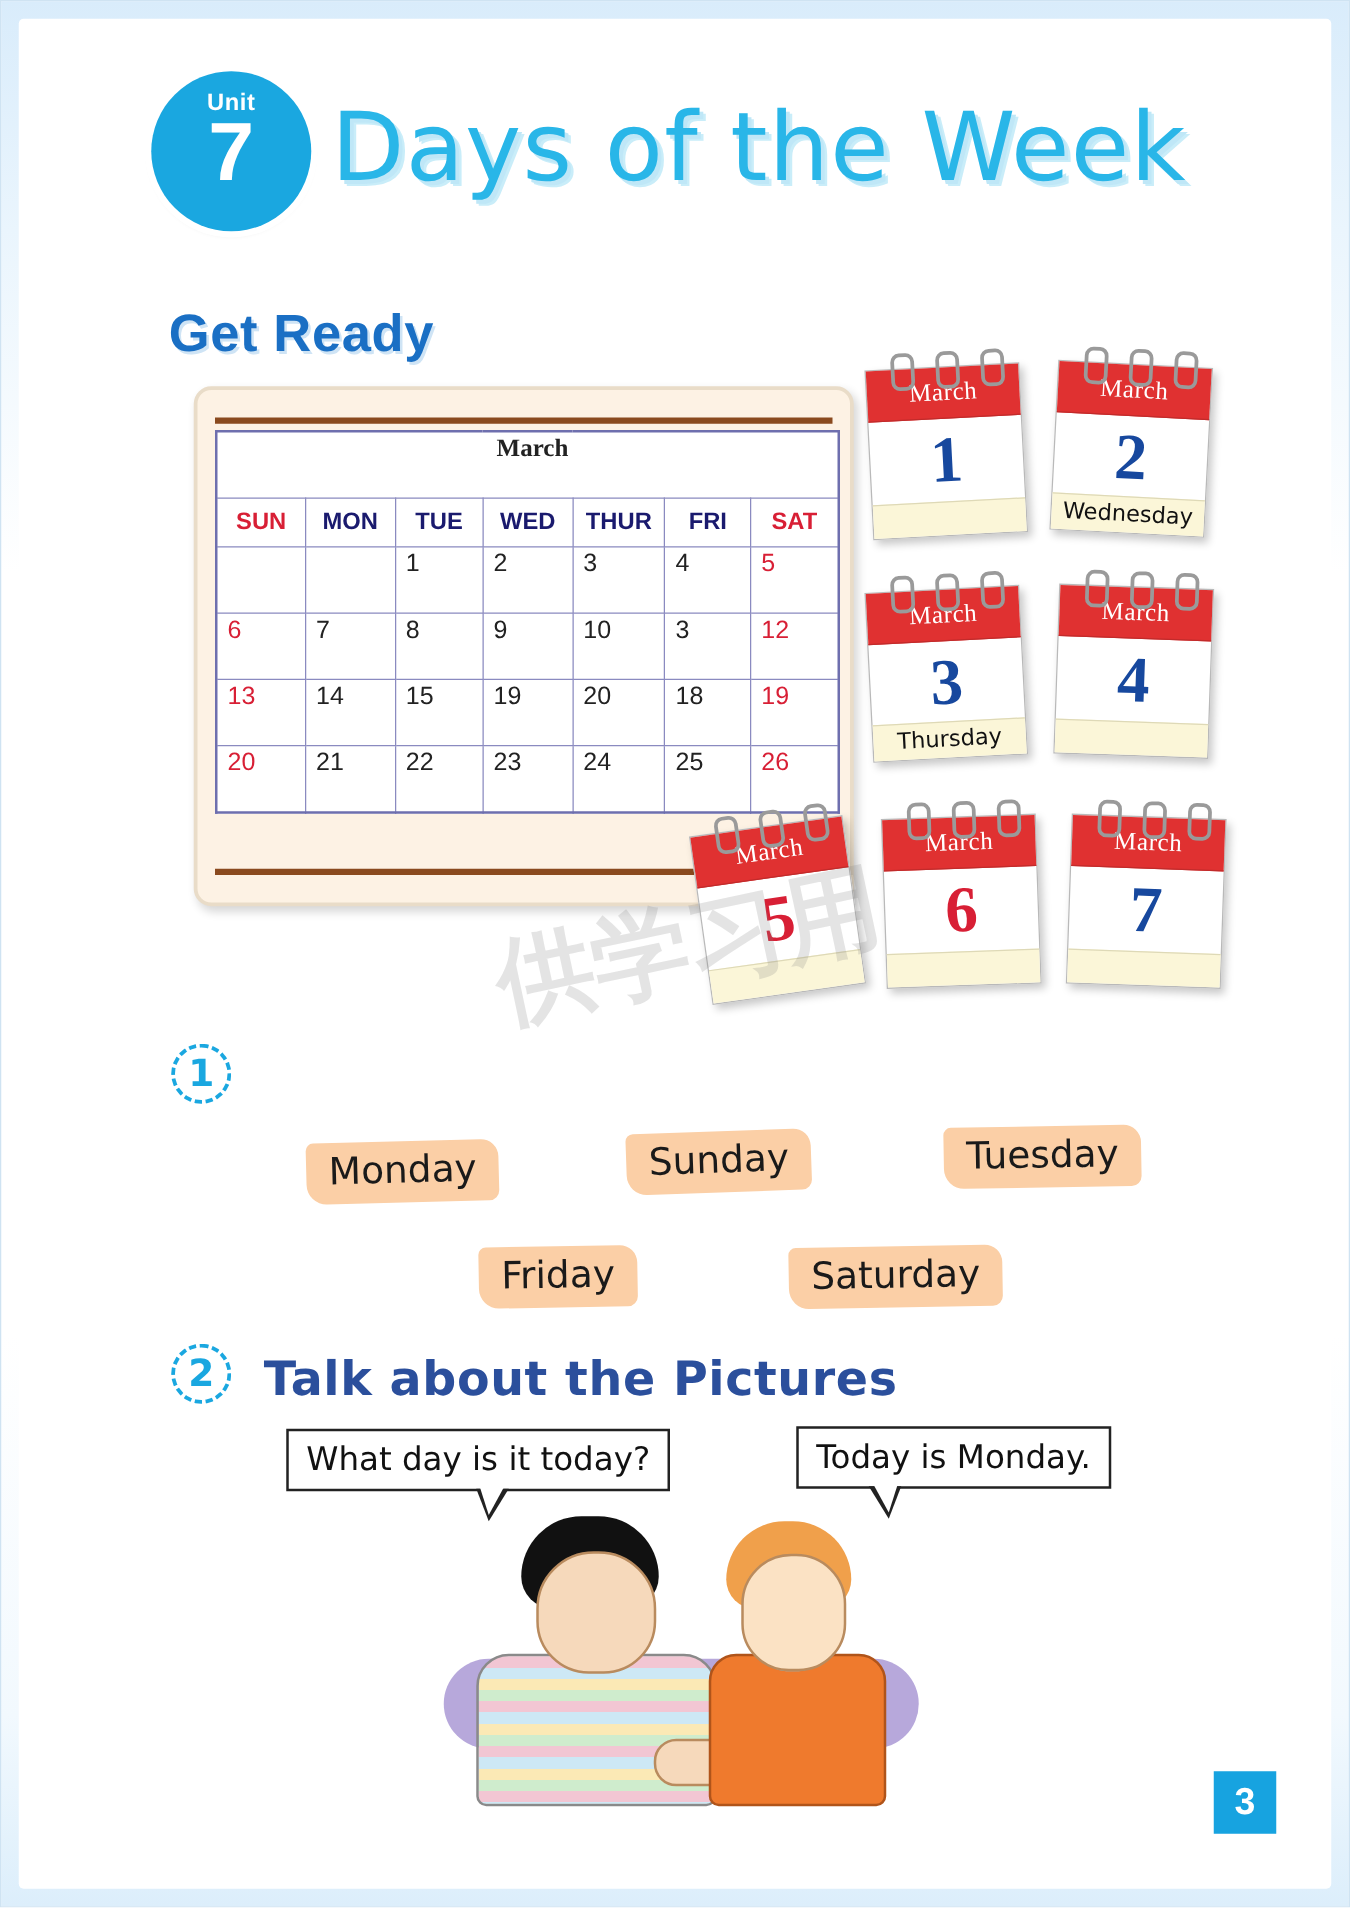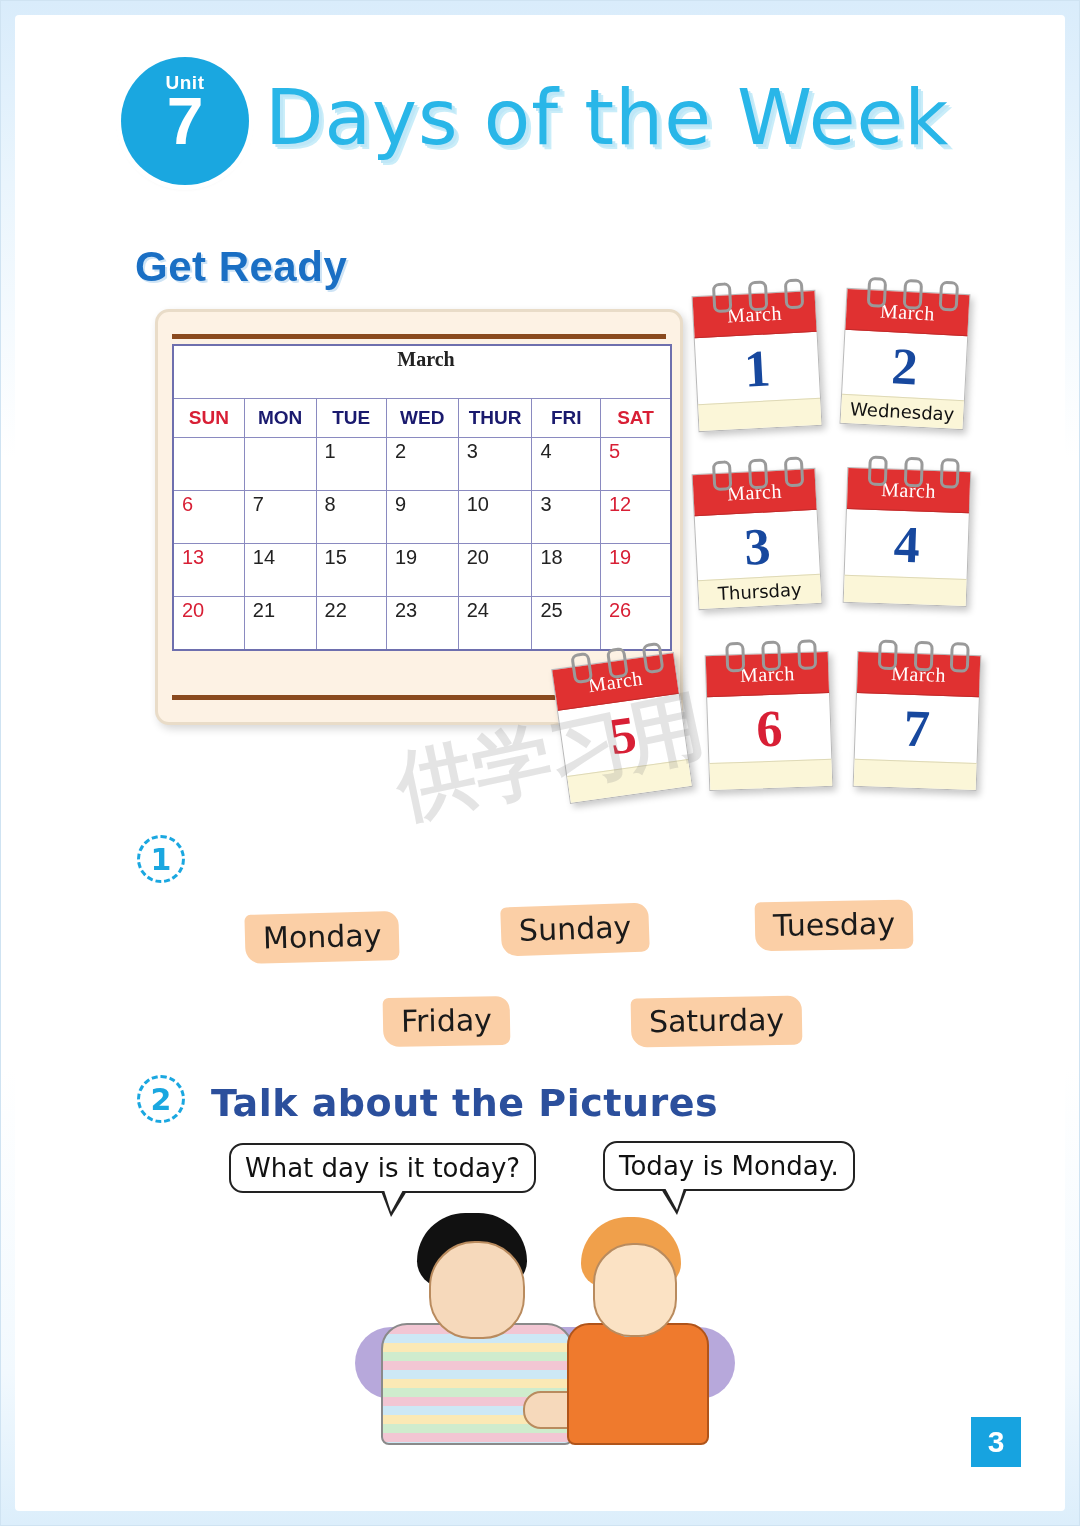--- a/index.html
+++ b/index.html
@@ -237,21 +237,21 @@
     border-radius: 6px 14px 8px 16px;
     font-family: "DejaVu Sans", sans-serif;
     white-space: nowrap;
   }
 
   
   .bubble {
     position: absolute;
     background: #ffffff;
     border: 2px solid #222222;
-    border-radius: 14px;
+    border-radius: 0;
     font-size: 26px;
     color: #111111;
     padding: 8px 14px;
     font-family: "DejaVu Sans", sans-serif;
     white-space: nowrap;
   }
   .bubble .tail {
     position: absolute;
     width: 0; height: 0;
     border-left: 10px solid transparent;
@@ -517,21 +517,21 @@
     <div class="chip" style="left:368px; top:982px; transform:rotate(-1deg);">Friday</div>
     <div class="chip" style="left:616px; top:982px; transform:rotate(-1deg);">Saturday</div>
 
     <div class="num-circle" style="left:122px; top:1060px;">2</div>
     <div class="sec-title" style="left:196px; top:1066px;">Talk about the Pictures</div>
 
     <div class="bubble" style="left:214px; top:1128px;">
       <span>What day is it today?</span>
       <span class="tail" style="left:150px;"></span>
     </div>
-    <div class="bubble" style="left:588px; top:1126px;">
+    <div class="bubble" style="left:622px; top:1126px;">
       <span>Today is Monday.</span>
       <span class="tail" style="left:56px; transform:scaleX(-1);"></span>
     </div>
 
     <div class="scene">
       <div class="purple-floor"></div>
       <div class="kidA-body"></div>
       <div class="kidA-hair"></div>
       <div class="kidA-face"></div>
       <div class="kidA-arm"></div>

